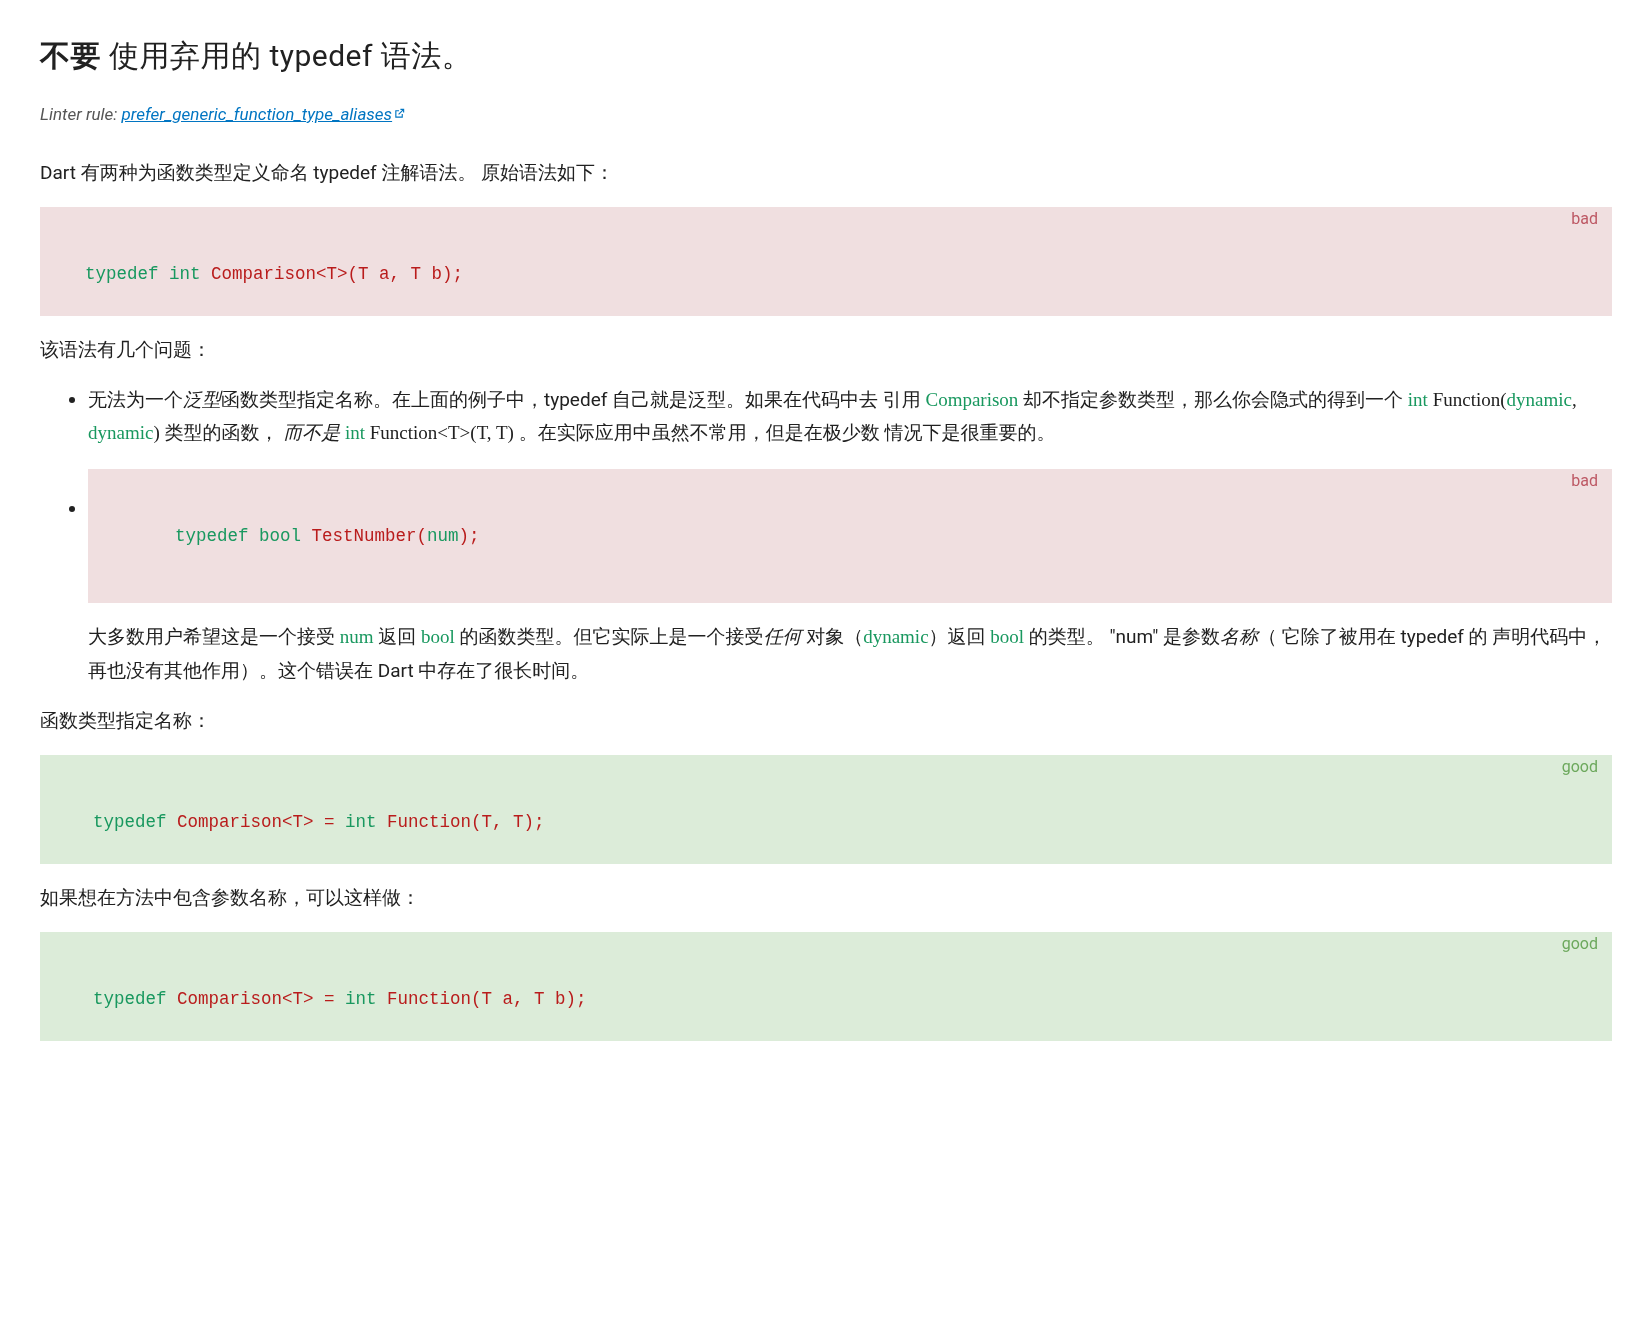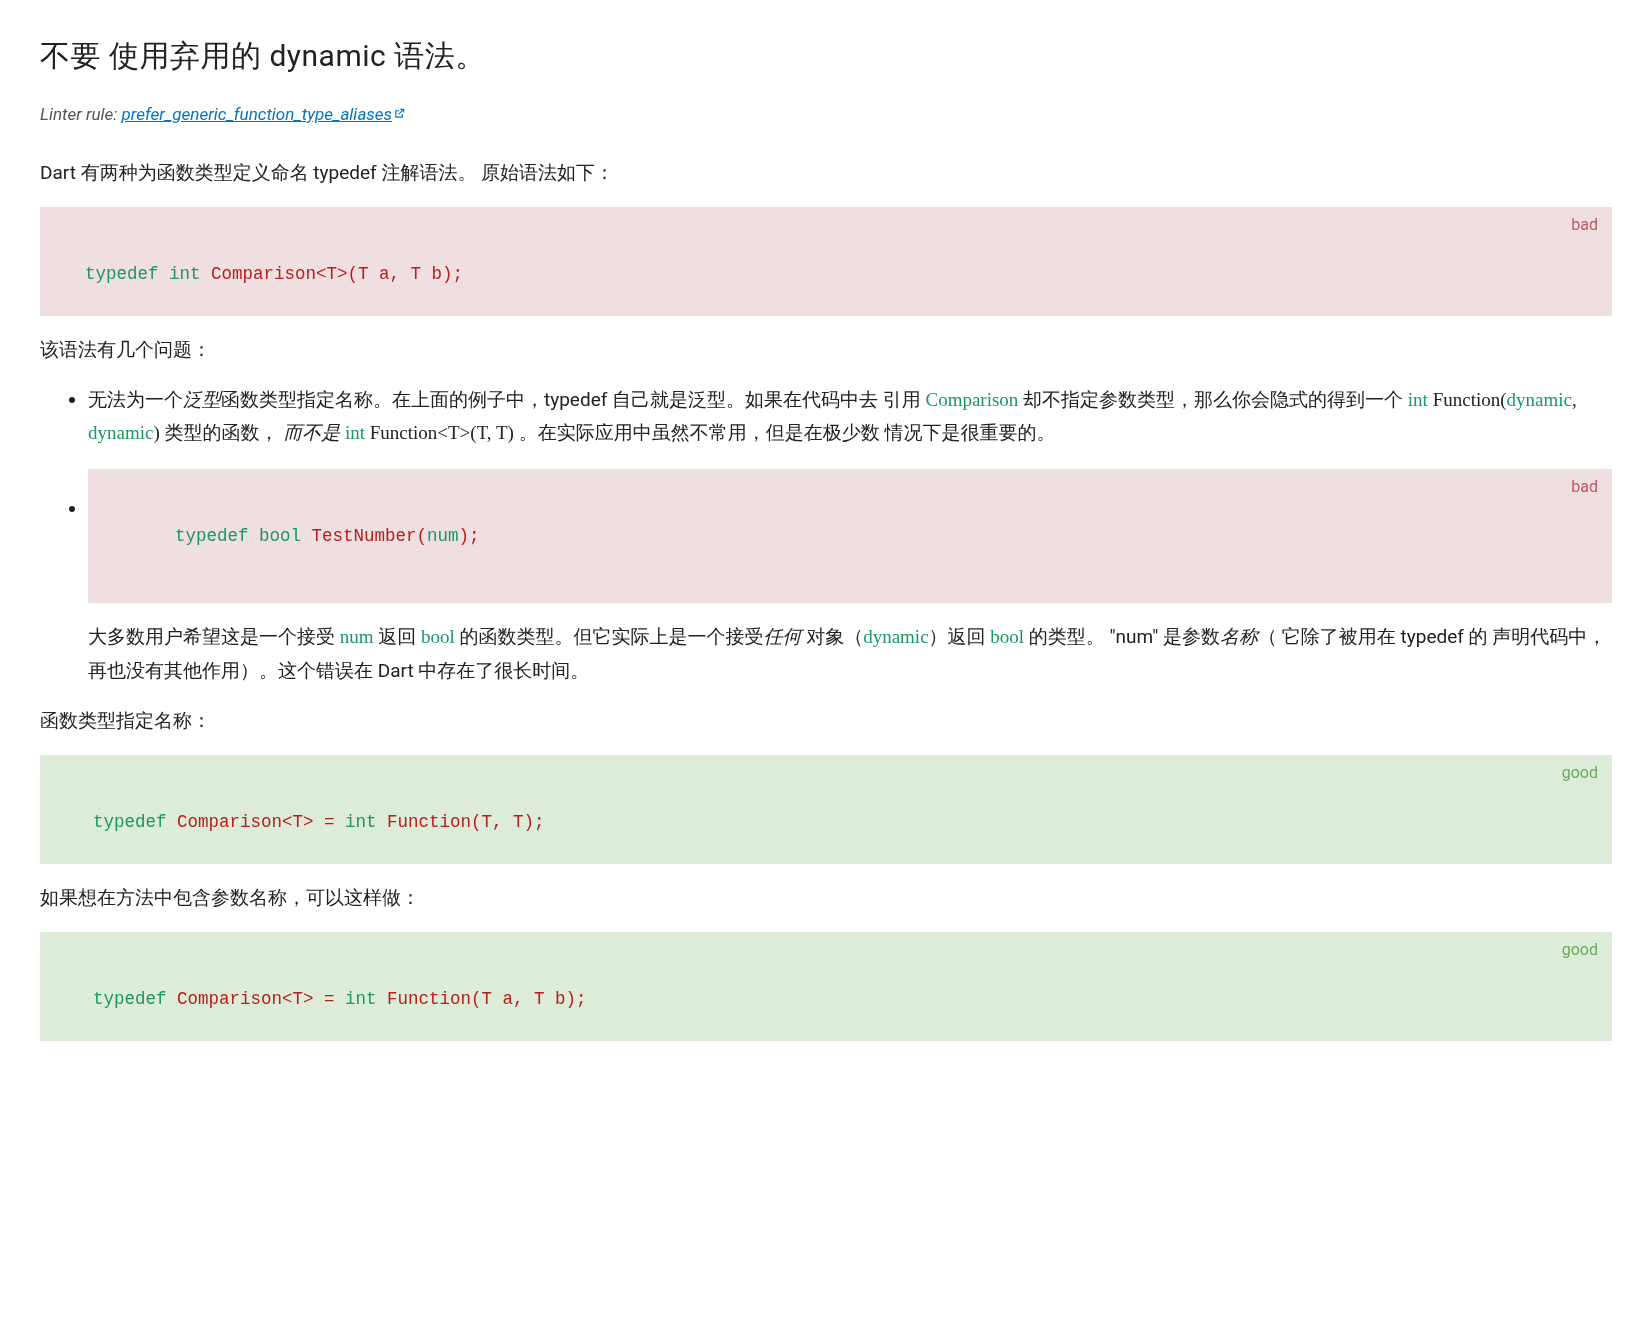--- a/index.html
+++ b/index.html
@@ -11,21 +11,21 @@
       font-size: 19px;
       line-height: 1.7;
       max-width: 1652px;
     }
     h2 {
       font-size: 30px;
       font-weight: 400;
       margin-bottom: 12px;
       letter-spacing: 0.5px;
     }
-    h2 strong { font-weight: 400; }
+    h2 strong { font-weight: 700; }
     .linter-line {
       font-size: 17px;
       color: #555;
       margin-bottom: 28px;
     }
     .linter-line em { font-style: italic; }
     .linter-line a {
       color: #0175C2;
       text-decoration: underline;
       font-style: italic;
@@ -48,39 +48,39 @@
       font-family: "SFMono-Regular", Consolas, "Liberation Mono", Menlo, monospace;
       font-size: 17.5px;
       line-height: 1.5;
       white-space: pre;
       overflow-x: auto;
     }
     .codeblock.bad { background: #f0dfe0; }
     .codeblock.good { background: #dcecd9; padding-left: 32px; }
     .tag {
       position: absolute;
-      top: 6px; right: 14px;
+      top: 0; right: 14px;
       font-size: 16px;
       font-family: -apple-system, BlinkMacSystemFont, "Segoe UI", Roboto, sans-serif;
     }
     .bad .tag { color: #bd5864; }
     .good .tag { color: #6ca85c; }
     .kw { color: #19985f; }  
     .plain { color: #b91c1c; }
     .inline-code {
       font-family: Liberation Serif, serif;
       font-size: 19px;
     }
     em.term { font-style: italic; font-family: Liberation Mono, monospace; }
   </style>
 </head>
 <body>
 
 <h2>
-  <strong>不要</strong><span> 使用弃用的 dynamic 语法。</span>
+  <strong>不要</strong><span> 使用弃用的 typedef 语法。</span>
 </h2>
 
 <p class="linter-line">
   <em>Linter rule: </em><a href="#">prefer_generic_function_type_aliases</a><span class="ext-icon"><svg viewBox="0 0 24 24" width="11" height="11" fill="none" stroke="#0175C2" stroke-width="2.5">
         <path d="M14 3h7v7"></path>
         <path d="M10 14 21 3"></path>
         <path d="M18 13v7H4V6h7"></path>
       </svg></span>
 </p>
 

